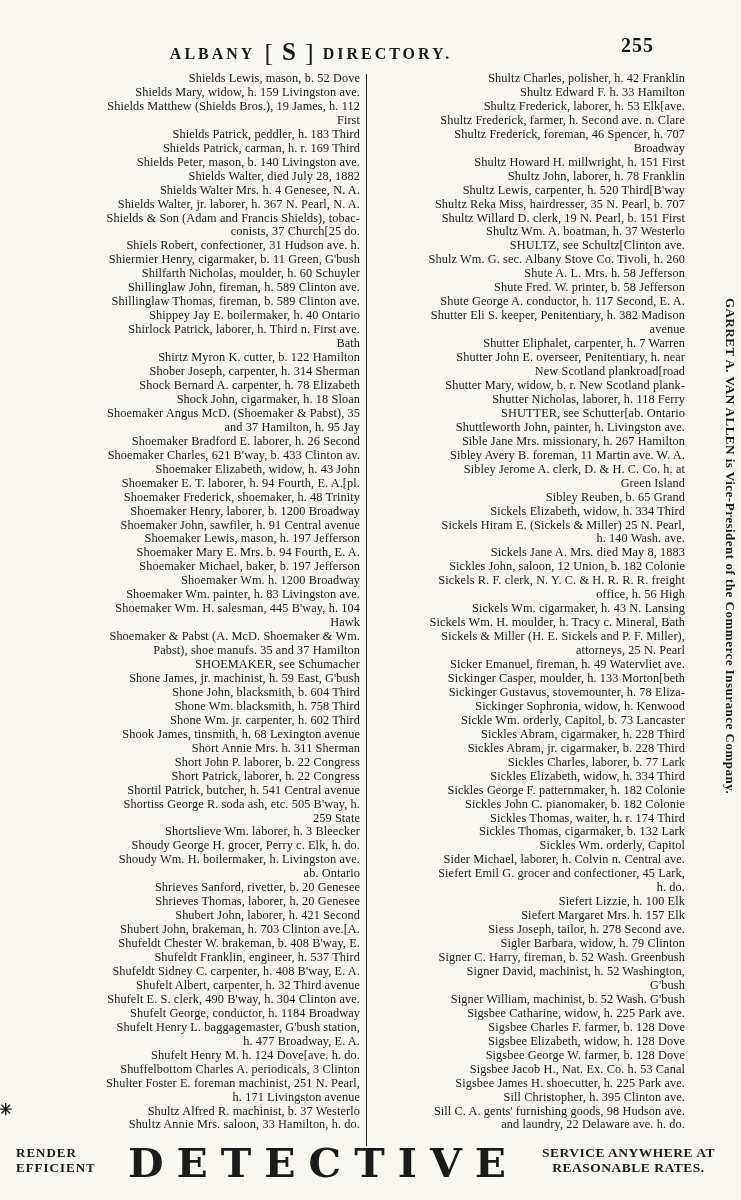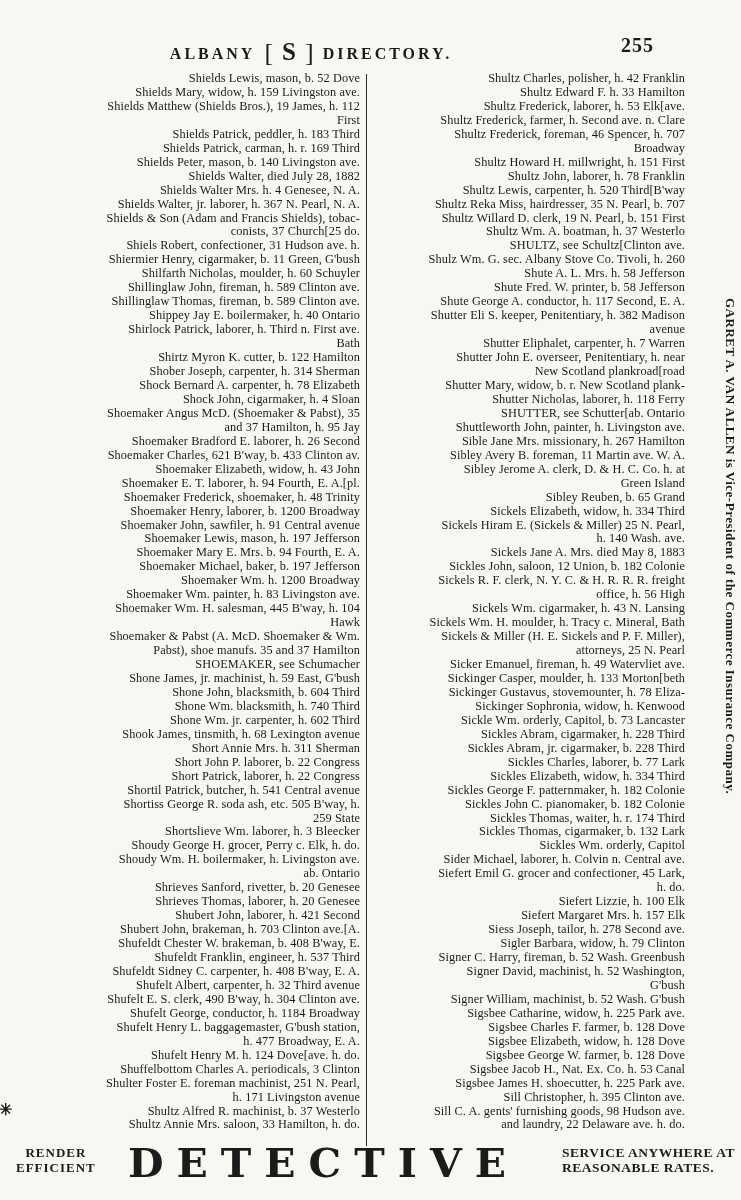--- a/index.html
+++ b/index.html
@@ -41,31 +41,31 @@
   
   .side-text{
     position:absolute;top:298px;right:3px;height:740px;
     writing-mode:vertical-rl;white-space:nowrap;
     font-weight:bold;font-size:13px;letter-spacing:0.5px;
   }
   
   .footer{position:absolute;left:0;top:1143px;width:741px;height:46px;}
   .footer-left{
     position:absolute;left:16px;top:2px;font-weight:bold;font-size:13px;
-    letter-spacing:1px;line-height:15px;text-align:center;
+    letter-spacing:1px;line-height:15px;
     font-family:"Liberation Serif","DejaVu Serif",serif;
   }
   .footer-center{
     position:absolute;left:128px;top:-3px;font-weight:bold;font-size:41px;
     letter-spacing:13px;transform:scaleY(0.95);
     font-family:"DejaVu Serif","Liberation Serif",serif;
   }
   .footer-right{
-    position:absolute;right:6px;top:2px;font-weight:bold;font-size:13.5px;
-    letter-spacing:0.5px;line-height:15px;text-align:left;
+    position:absolute;right:26px;top:2px;font-weight:bold;font-size:13.5px;
+    letter-spacing:0.5px;line-height:15px;text-align:center;
   }
 </style>
 </head>
 <body>
 
 <div class="page">
 
   <div class="header">
     <div class="header-center">
       <span class="hdr-word">ALBANY</span>
@@ -97,21 +97,21 @@
         <div class="dir-line"><span>Shiermier Henry, cigarmaker, b. 11 Green, G'bush</span></div>
         <div class="dir-line"><span>Shilfarth Nicholas, moulder, h. 60 Schuyler</span></div>
         <div class="dir-line"><span>Shillinglaw John, fireman, h. 589 Clinton ave.</span></div>
         <div class="dir-line"><span>Shillinglaw Thomas, fireman, b. 589 Clinton ave.</span></div>
         <div class="dir-line"><span>Shippey Jay E. boilermaker, h. 40 Ontario</span></div>
         <div class="dir-line"><span>Shirlock Patrick, laborer, h. Third n. First ave.</span></div>
         <div class="dir-line indent"><span>Bath</span></div>
         <div class="dir-line"><span>Shirtz Myron K. cutter, b. 122 Hamilton</span></div>
         <div class="dir-line"><span>Shober Joseph, carpenter, h. 314 Sherman</span></div>
         <div class="dir-line"><span>Shock Bernard A. carpenter, h. 78 Elizabeth</span></div>
-        <div class="dir-line"><span>Shock John, cigarmaker, h. 4 Sloan</span></div>
+        <div class="dir-line"><span>Shock John, cigarmaker, h. 18 Sloan</span></div>
         <div class="dir-line"><span>Shoemaker Angus McD. (Shoemaker &amp; Pabst), 35</span></div>
         <div class="dir-line indent"><span>and 37 Hamilton, h. 95 Jay</span></div>
         <div class="dir-line"><span>Shoemaker Bradford E. laborer, h. 26 Second</span></div>
         <div class="dir-line"><span>Shoemaker Charles, 621 B'way, b. 433 Clinton av.</span></div>
         <div class="dir-line"><span>Shoemaker Elizabeth, widow, h. 43 John</span></div>
         <div class="dir-line"><span class="rbr">[pl.</span><span>Shoemaker E. T. laborer, h. 94 Fourth, E. A.</span></div>
         <div class="dir-line"><span>Shoemaker Frederick, shoemaker, h. 48 Trinity</span></div>
         <div class="dir-line"><span>Shoemaker Henry, laborer, b. 1200 Broadway</span></div>
         <div class="dir-line"><span>Shoemaker John, sawfiler, h. 91 Central avenue</span></div>
         <div class="dir-line"><span>Shoemaker Lewis, mason, h. 197 Jefferson</span></div>
@@ -119,21 +119,21 @@
         <div class="dir-line"><span>Shoemaker Michael, baker, b. 197 Jefferson</span></div>
         <div class="dir-line"><span>Shoemaker Wm. h. 1200 Broadway</span></div>
         <div class="dir-line"><span>Shoemaker Wm. painter, h. 83 Livingston ave.</span></div>
         <div class="dir-line"><span>Shoemaker Wm. H. salesman, 445 B'way, h. 104</span></div>
         <div class="dir-line indent"><span>Hawk</span></div>
         <div class="dir-line"><span>Shoemaker &amp; Pabst (A. McD. Shoemaker &amp; Wm.</span></div>
         <div class="dir-line indent"><span>Pabst), shoe manufs. 35 and 37 Hamilton</span></div>
         <div class="dir-line"><span>SHOEMAKER, see Schumacher</span></div>
         <div class="dir-line"><span>Shone James, jr. machinist, h. 59 East, G'bush</span></div>
         <div class="dir-line"><span>Shone John, blacksmith, b. 604 Third</span></div>
-        <div class="dir-line"><span>Shone Wm. blacksmith, h. 740 Third</span></div>
+        <div class="dir-line"><span>Shone Wm. blacksmith, h. 758 Third</span></div>
         <div class="dir-line"><span>Shone Wm. jr. carpenter, h. 602 Third</span></div>
         <div class="dir-line"><span>Shook James, tinsmith, h. 68 Lexington avenue</span></div>
         <div class="dir-line"><span>Short Annie Mrs. h. 311 Sherman</span></div>
         <div class="dir-line"><span>Short John P. laborer, b. 22 Congress</span></div>
         <div class="dir-line"><span>Short Patrick, laborer, h. 22 Congress</span></div>
         <div class="dir-line"><span>Shortil Patrick, butcher, h. 541 Central avenue</span></div>
         <div class="dir-line"><span>Shortiss George R. soda ash, etc. 505 B'way, h.</span></div>
         <div class="dir-line indent"><span>259 State</span></div>
         <div class="dir-line"><span>Shortslieve Wm. laborer, h. 3 Bleecker</span></div>
         <div class="dir-line"><span>Shoudy George H. grocer, Perry c. Elk, h. do.</span></div>

